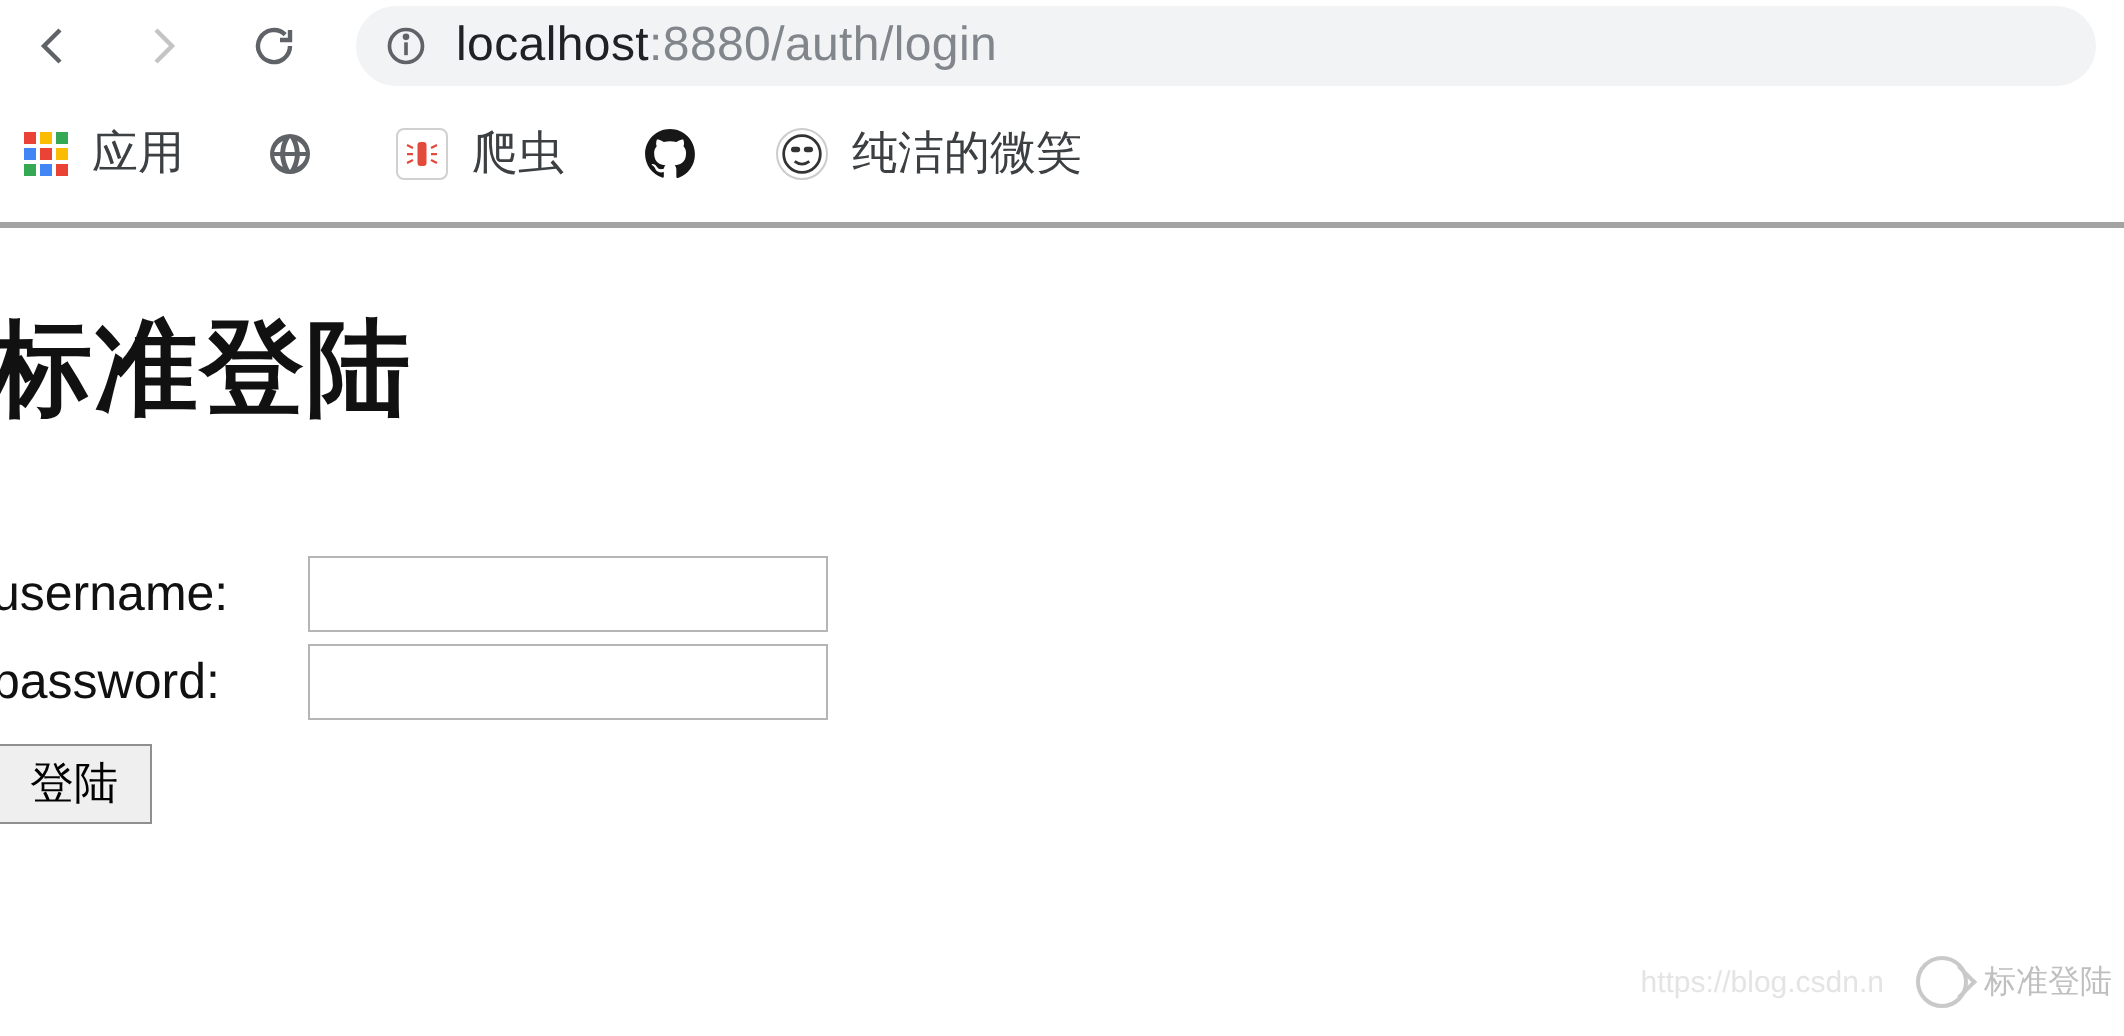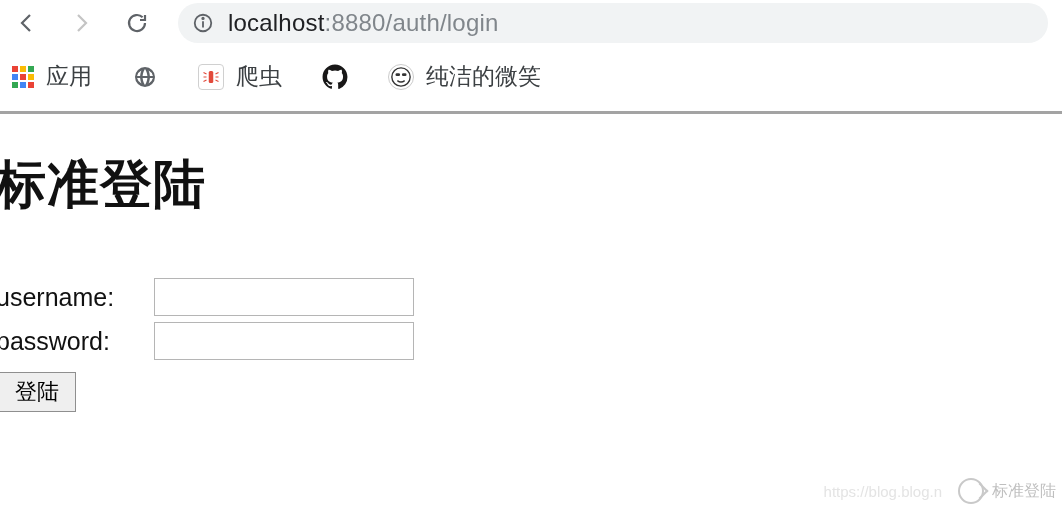--- a/index.html
+++ b/index.html
@@ -266,16 +266,16 @@
     <input class="form-input" type="text" style="">
   </div>
   <div class="form-row">
     <span class="form-label">password:</span>
     <input class="form-input" type="text" style="">
   </div>
   <button class="submit-btn">登陆</button>
 </div>
 
 <div class="watermark">
-  <span class="url-wm">https://blog.blog.n</span>
+  <span class="url-wm">https://blog.csdn.n</span>
   <span class="wm-logo"></span>
   <span>标准登陆</span>
 </div>
 
 </body></html>

